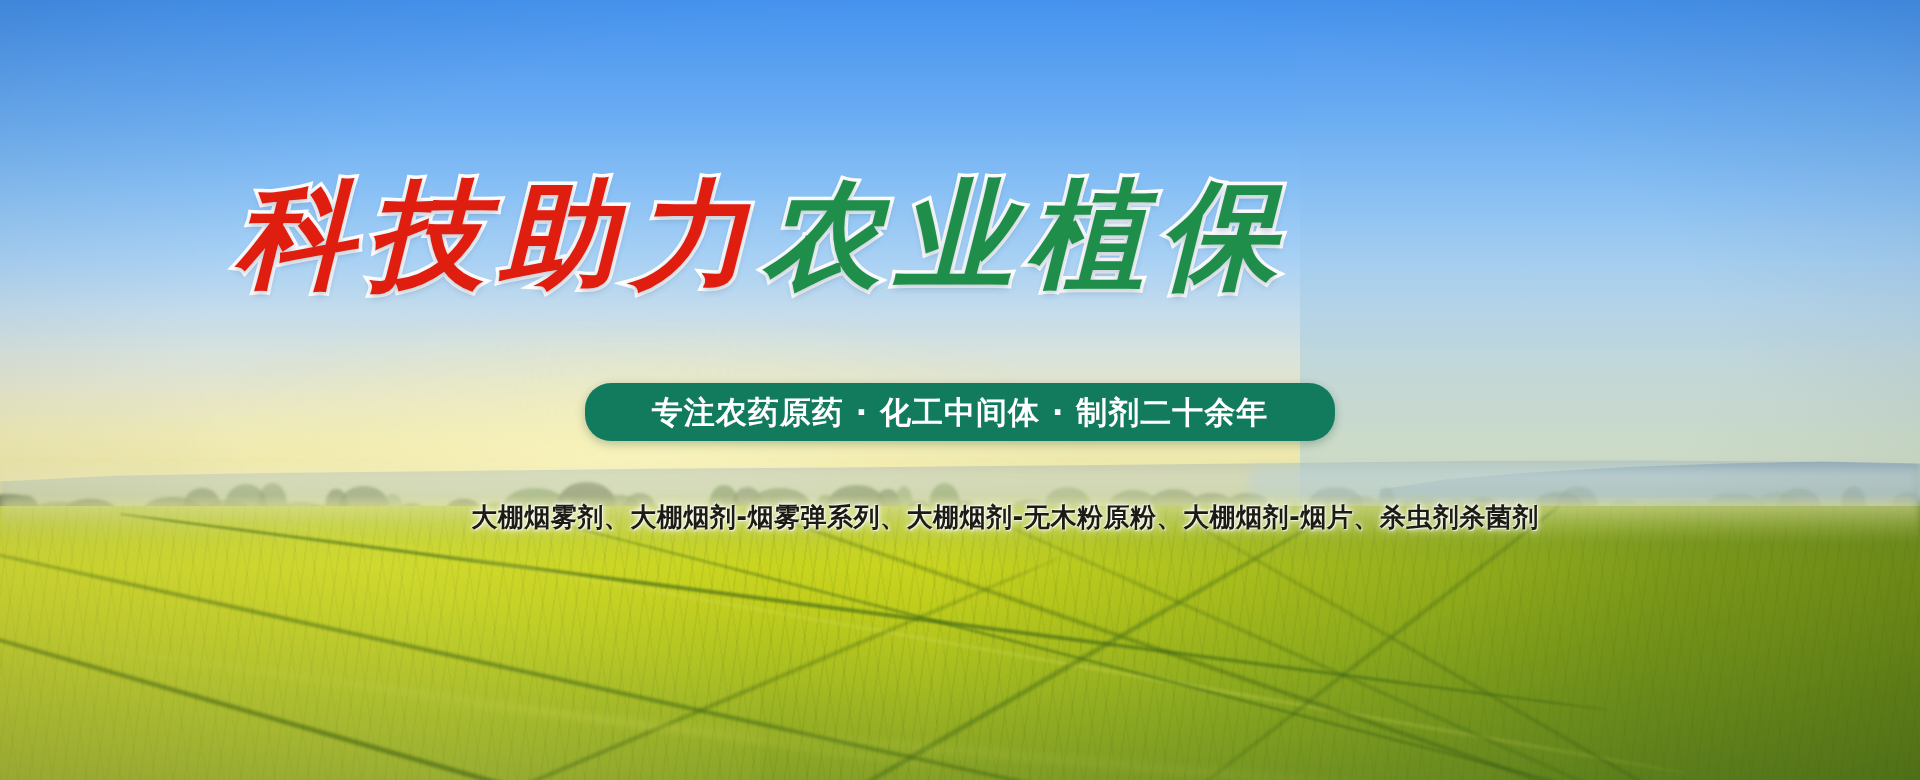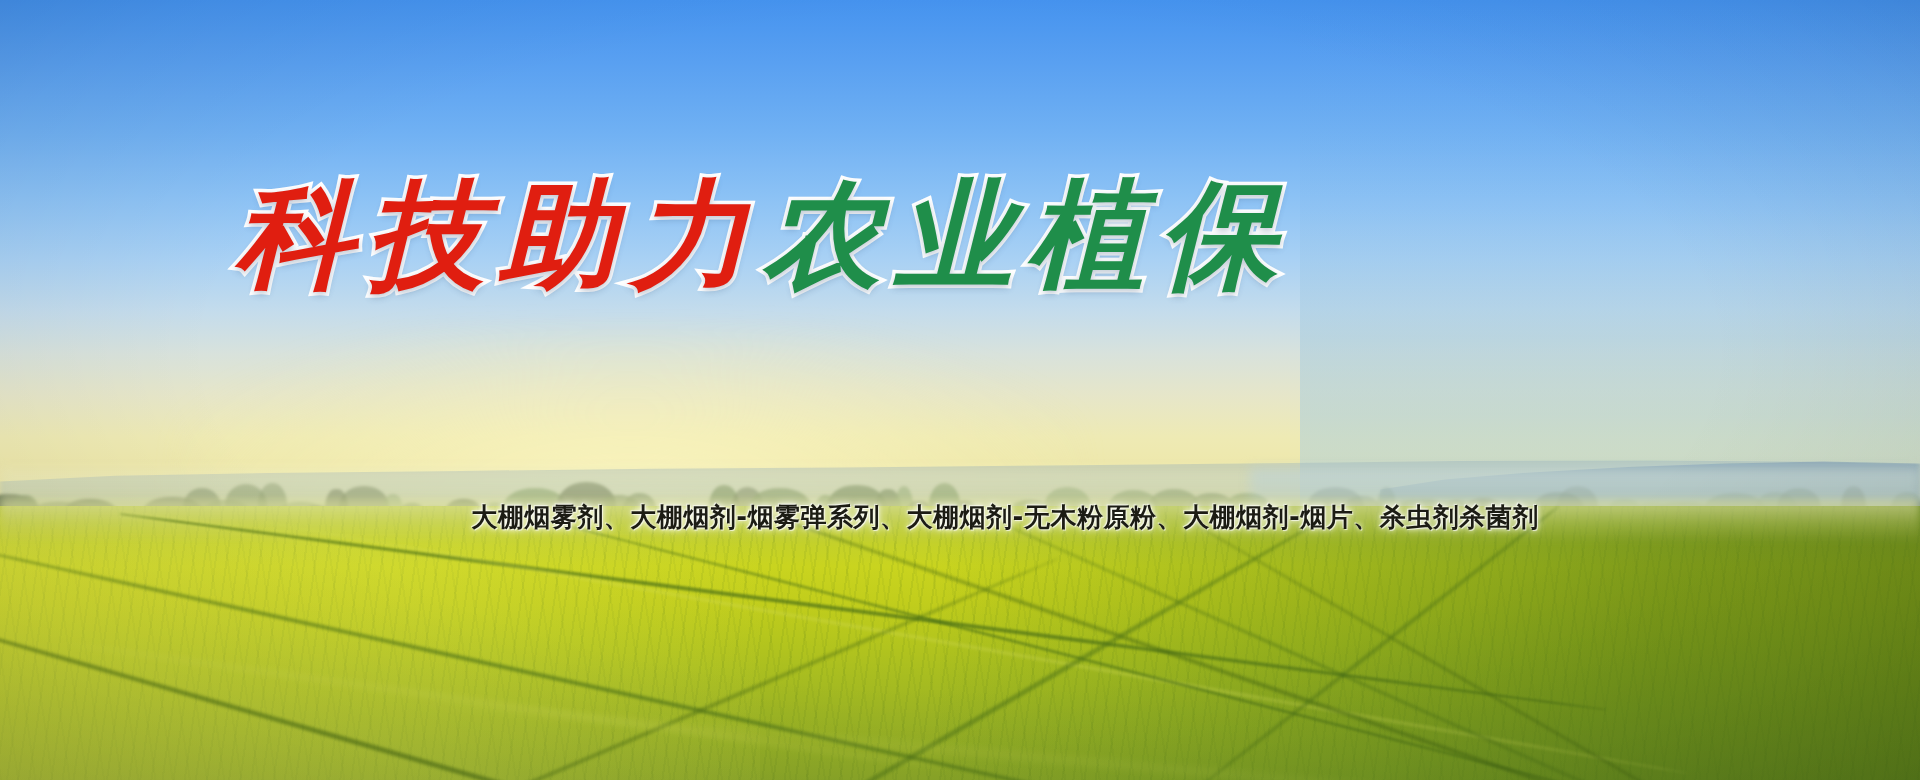--- a/index.html
+++ b/index.html
@@ -319,17 +319,20 @@
     </div>
 
   <div class="vignette"></div>
 
   <div class="content">
 
     <div class="headline">
       <span class="hl-red">科技助力</span><span class="hl-green">农业植保</span>
     </div>
 
+    <div class="pill">
+      <div class="pill-text">专注农药原药 · 化工中间体 · 制剂二十余年</div>
+    </div>
 
     <div class="subline subline-1">大棚烟雾剂、大棚烟剂-烟雾弹系列、大棚烟剂-无木粉原粉、大棚烟剂-烟片、杀虫剂杀菌剂</div>
 
   </div>
 </div>
 
 </body></html>

